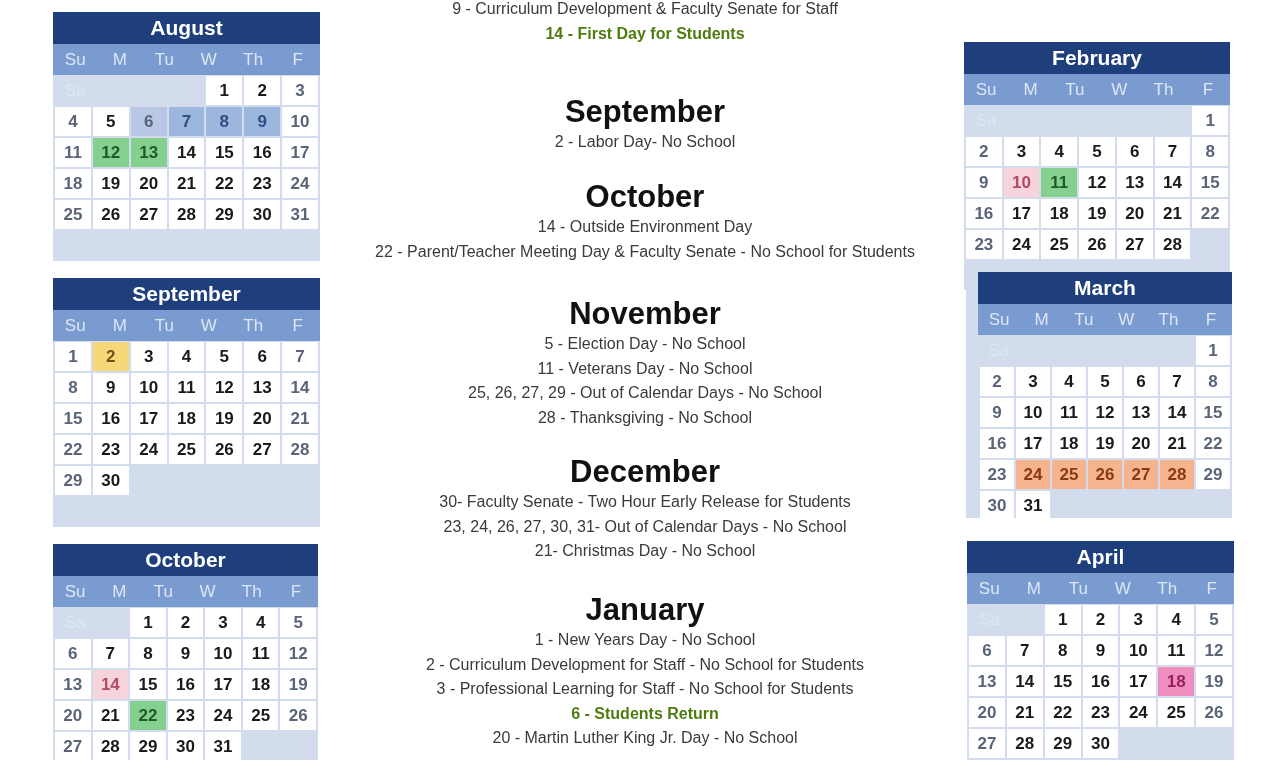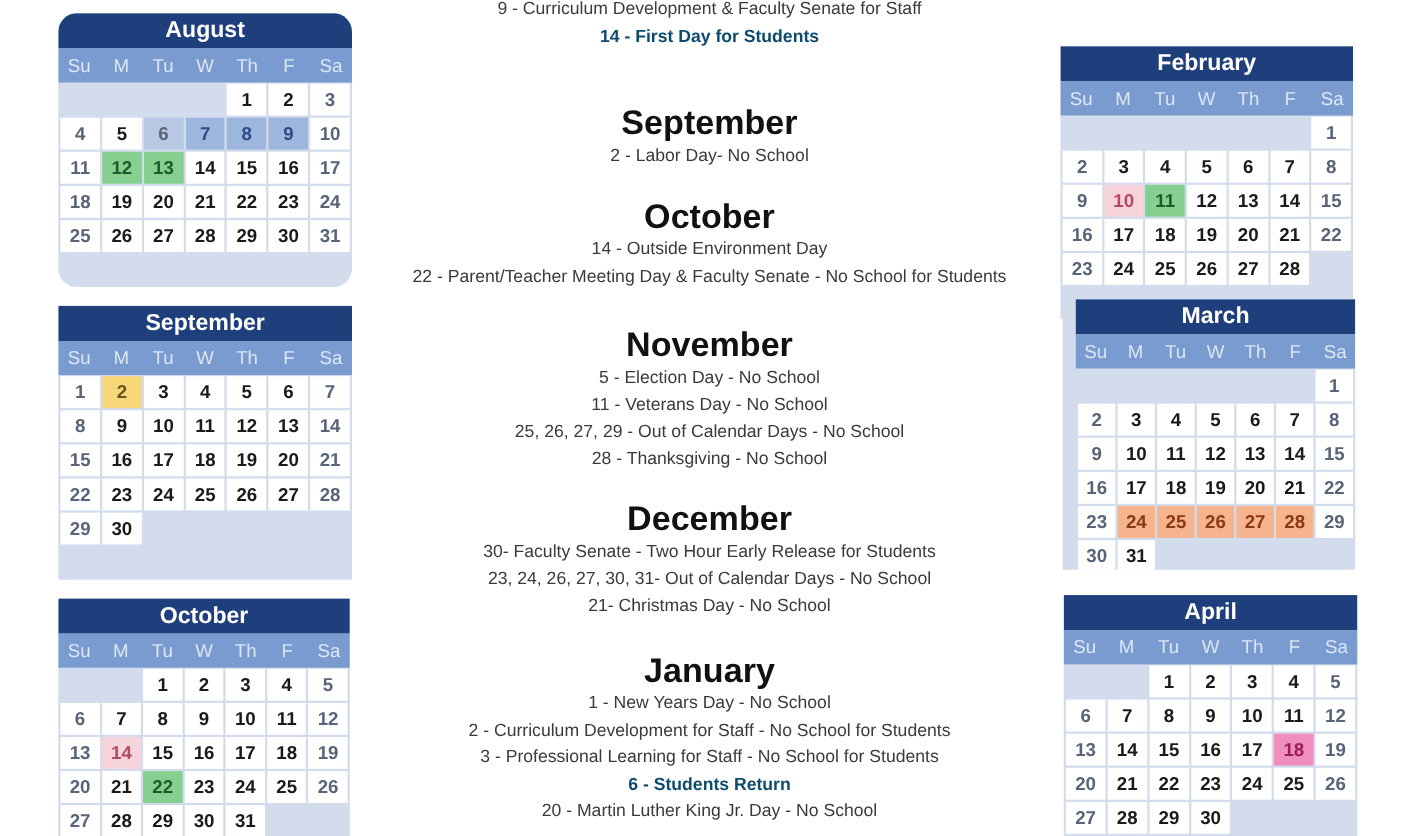--- a/index.html
+++ b/index.html
@@ -16,21 +16,21 @@
     color: #ffffff;
     font-family: "Liberation Sans", sans-serif;
     font-weight: bold;
     font-size: 21px;
     text-align: center;
     height: 32px;
     line-height: 32px;
   }
   .cal-dow {
     display: grid;
-    grid-template-columns: repeat(7, 1fr);
+    grid-template-columns: repeat(6, 1fr);
     background: #7a9bd0;
     height: 31px;
   }
   .cal-dow span {
     color: #dce6f5;
     font-size: 17px;
     text-align: center;
     line-height: 31px;
   }
   .cal-grid {
@@ -72,26 +72,26 @@
     font-weight: bold;
     color: #111111;
     line-height: 36px;
   }
   .ev-line {
     font-size: 16px;
     color: #3a3a3a;
     line-height: 24.5px;
     white-space: nowrap;
   }
-  .ev-line.bold { font-weight: bold; color: #0c4a6e; }
+  .ev-line.bold { font-weight: bold; color: #4d7c0f; }
 </style>
 </head>
 <body>
 
-<div class="cal" style="left:53px; top:12px; width:267px; height:249px;border-radius:17px;">
+<div class="cal" style="left:53px; top:12px; width:267px; height:249px;">
   <div class="cal-title">August</div>
   <div class="cal-dow">
       <span>Su</span>
       <span>M</span>
       <span>Tu</span>
       <span>W</span>
       <span>Th</span>
       <span>F</span>
       <span>Sa</span>
     </div>

